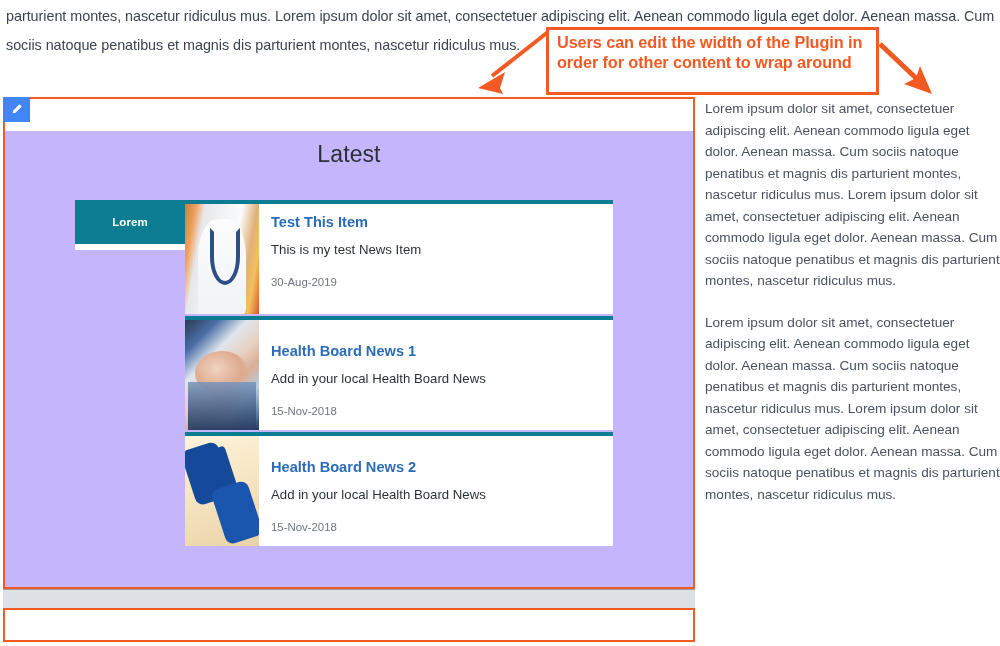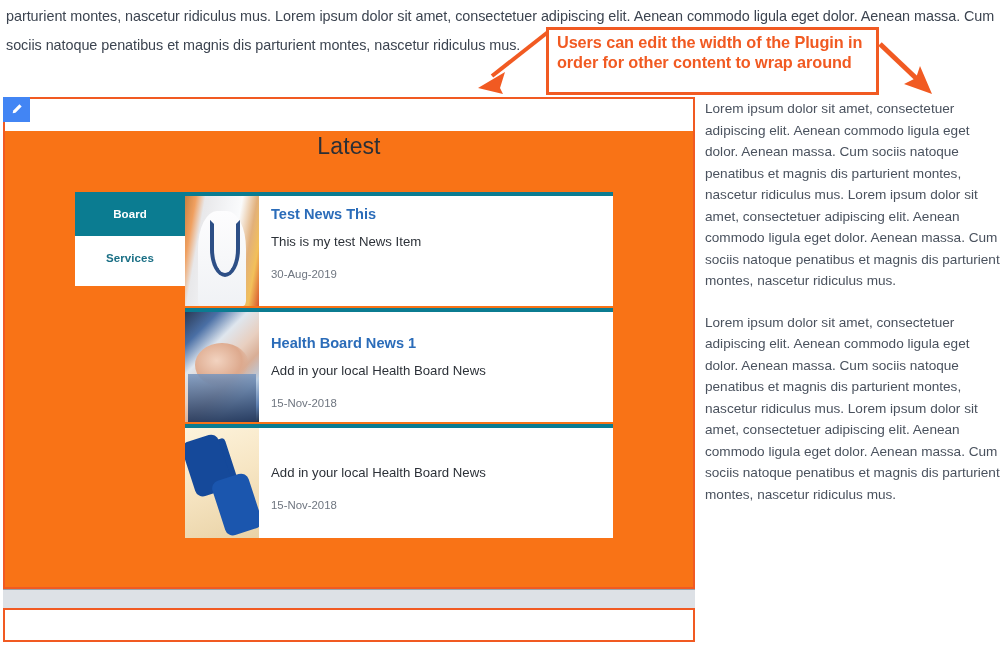--- a/index.html
+++ b/index.html
@@ -40,22 +40,22 @@
     display: flex; align-items: center; justify-content: center;
     z-index: 6;
   }
   .edit-badge svg { display: block; }
 
   .plugin-head { height: 30px; background: #ffffff; }
 
   .widget-area {
     position: absolute;
     left: 0; top: 32px; right: 0; bottom: 0;
-    background: #f97316;
-    padding-top: 2px;
+    background: #c4b5fd;
+    padding-top: 10px;
   }
   .widget-title {
     text-align: center;
     font-size: 23px;
     color: #2b2f36;
     font-weight: 400;
     margin: 0 0 32px 0;
     letter-spacing: 0.1px;
   }
 
@@ -239,35 +239,32 @@
   <div class="plugin-zone">
     <div class="plugin-head"></div>
 
     <div class="widget-area">
       <div class="widget-title">Latest</div>
 
       <div class="widget-body">
 
         <div class="tab-rail">
           <div class="tab active">
-            <span>Board</span>
-          </div>
-          <div class="tab">
-            <span>Services</span>
+            <span>Lorem</span>
           </div>
         </div>
 
         <div class="cards">
 
           <div class="card">
             <div class="card-thumb">
               <div class="thumb-doctor"></div>
             </div>
             <div class="card-text">
-              <div class="card-title">Test News This</div>
+              <div class="card-title">Test This Item</div>
               <div class="card-desc">This is my test News Item</div>
               <div class="card-date">30-Aug-2019</div>
             </div>
           </div>
 
           <div class="card">
             <div class="card-thumb">
               <div class="thumb-hands"></div>
             </div>
             <div class="card-text">
@@ -275,20 +272,21 @@
               <div class="card-desc">Add in your local Health Board News</div>
               <div class="card-date">15-Nov-2018</div>
             </div>
           </div>
 
           <div class="card">
             <div class="card-thumb">
               <div class="thumb-puzzle"></div>
             </div>
             <div class="card-text">
+              <div class="card-title">Health Board News 2</div>
               <div class="card-desc">Add in your local Health Board News</div>
               <div class="card-date">15-Nov-2018</div>
             </div>
           </div>
 
         </div>
       </div>
     </div>
   </div>
 

